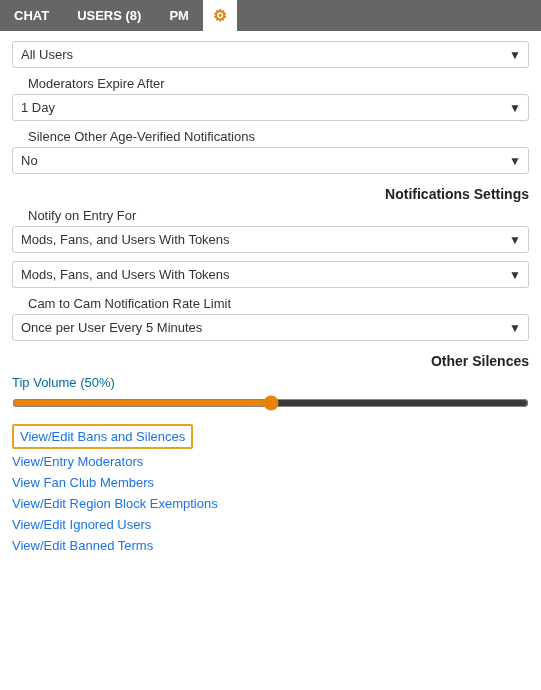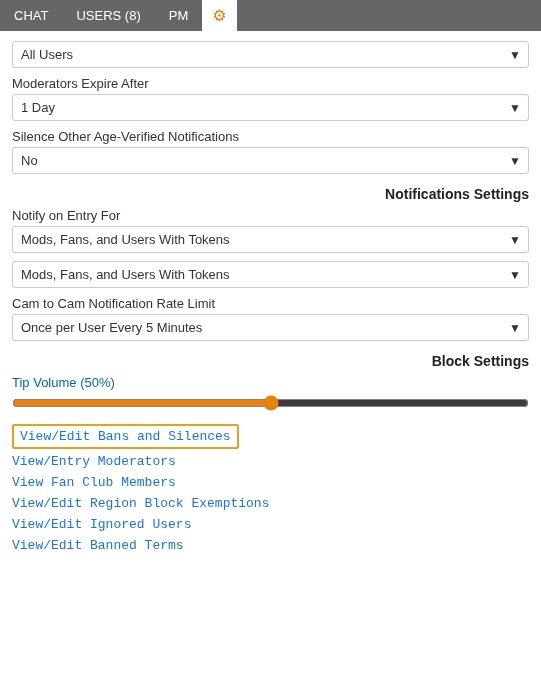--- a/index.html
+++ b/index.html
@@ -15,21 +15,21 @@
     .tab-bar {
       display: flex;
       background: #666;
       align-items: stretch;
     }
     .tab {
       padding: 8px 14px;
       color: #fff;
       cursor: pointer;
       font-size: 13px;
-      font-weight: normal;
+      font-weight: bold;
       background: #666;
       border: none;
       white-space: nowrap;
     }
     .tab.active {
       background: #fff;
       color: #333;
     }
     .tab-gear {
       padding: 6px 10px;
@@ -77,20 +77,21 @@
       pointer-events: none;
       color: #333;
       font-size: 12px;
     }
 
     .field-label {
       display: block;
       margin-bottom: 3px;
       color: #333;
       font-size: 13px;
+      margin-left: 16px;
     }
 
     .section-title {
       font-weight: bold;
       font-size: 14px;
       margin-top: 12px;
       margin-bottom: 6px;
       color: #222;
       text-align: right;
     }
@@ -119,21 +120,20 @@
     .link-list {
       margin-top: 8px;
     }
     .link-item {
       display: block;
       color: #1a73e8;
       text-decoration: none;
       padding: 3px 0;
       font-size: 13px;
       cursor: pointer;
-      font-family: Liberation Mono, monospace;
     }
     .link-item.highlighted {
       border: 2px solid #e8a020;
       padding: 3px 6px;
       display: inline-block;
       margin-bottom: 2px;
       border-radius: 2px;
     }
   </style>
 </head>
@@ -215,21 +215,21 @@
     <div class="select-wrapper">
       <select>
         <option>Once per User Every 5 Minutes</option>
         <option>Once per User Every 1 Minute</option>
         <option>Never</option>
       </select>
       <span class="select-arrow">▼</span>
     </div>
   </div>
 
-  <div class="section-title">Block Settings</div>
+  <div class="section-title">Other Silences</div>
 
   <div class="slider-container">
     <label class="slider-label">Tip Volume (50%)</label>
     <input type="range" min="0" max="100" value="50" style="width: 100%; accent-color: rgb(232, 130, 12);">
   </div>
 
   <div class="link-list">
     <a class="link-item highlighted" href="#">View/Edit Bans and Silences</a>
     <br>
     <a class="link-item" href="#">View/Entry Moderators</a>

